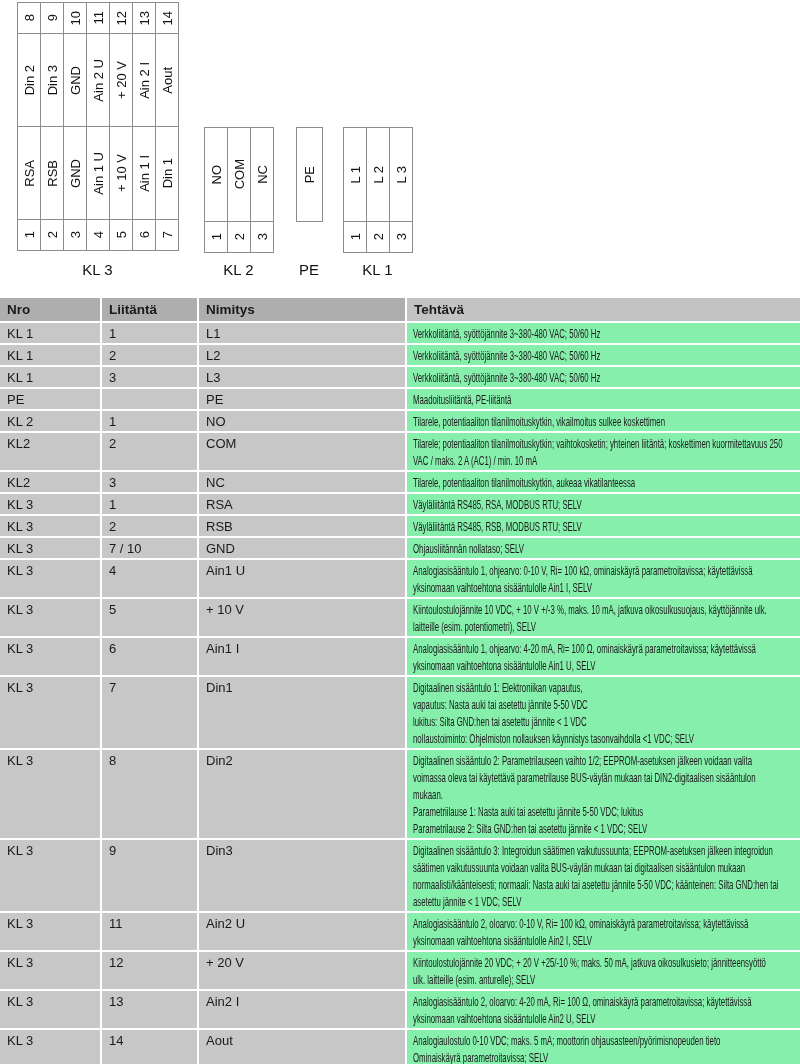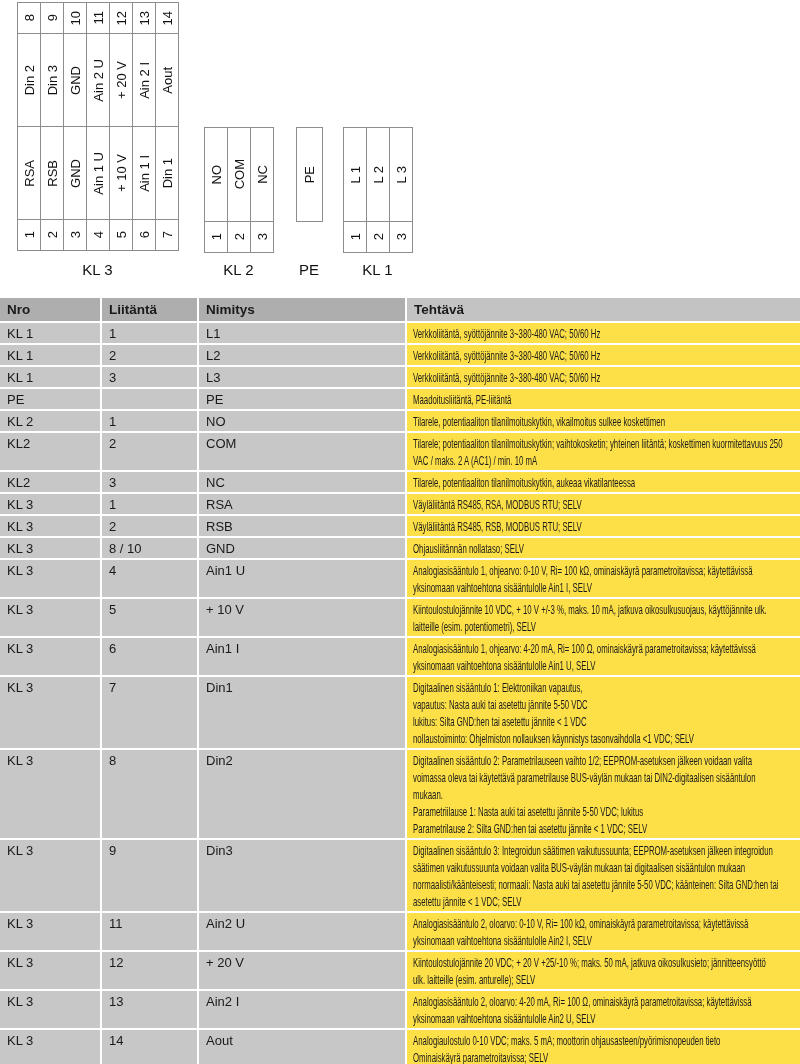--- a/index.html
+++ b/index.html
@@ -80,21 +80,21 @@
   }
   table.conn th.ht { background: #c3c3c3; }
   td.cl {
     background: #c7c7c7;
     font-size: 13px;
     line-height: 17px;
     padding: 2px 0 1px 7px;
     white-space: nowrap;
   }
   td.ct {
-    background: #fde047;
+    background: #86efac;
     padding: 2px 0 1px 6px;
   }
   .tline {
     white-space: nowrap;
     font-size: 13px;
     line-height: 17px;
     transform: scaleX(0.60);
     transform-origin: 0 50%;
   }
 </style>
@@ -343,21 +343,21 @@
         <tr>
           <td class="cl">KL 3</td>
           <td class="cl">2</td>
           <td class="cl">RSB</td>
           <td class="ct">
             <div class="tline">Väyläliitäntä RS485, RSB, MODBUS RTU; SELV</div>
           </td>
         </tr>
         <tr>
           <td class="cl">KL 3</td>
-          <td class="cl">8 / 10</td>
+          <td class="cl">7 / 10</td>
           <td class="cl">GND</td>
           <td class="ct">
             <div class="tline">Ohjausliitännän nollataso; SELV</div>
           </td>
         </tr>
         <tr>
           <td class="cl">KL 3</td>
           <td class="cl">4</td>
           <td class="cl">Ain1 U</td>
           <td class="ct">

